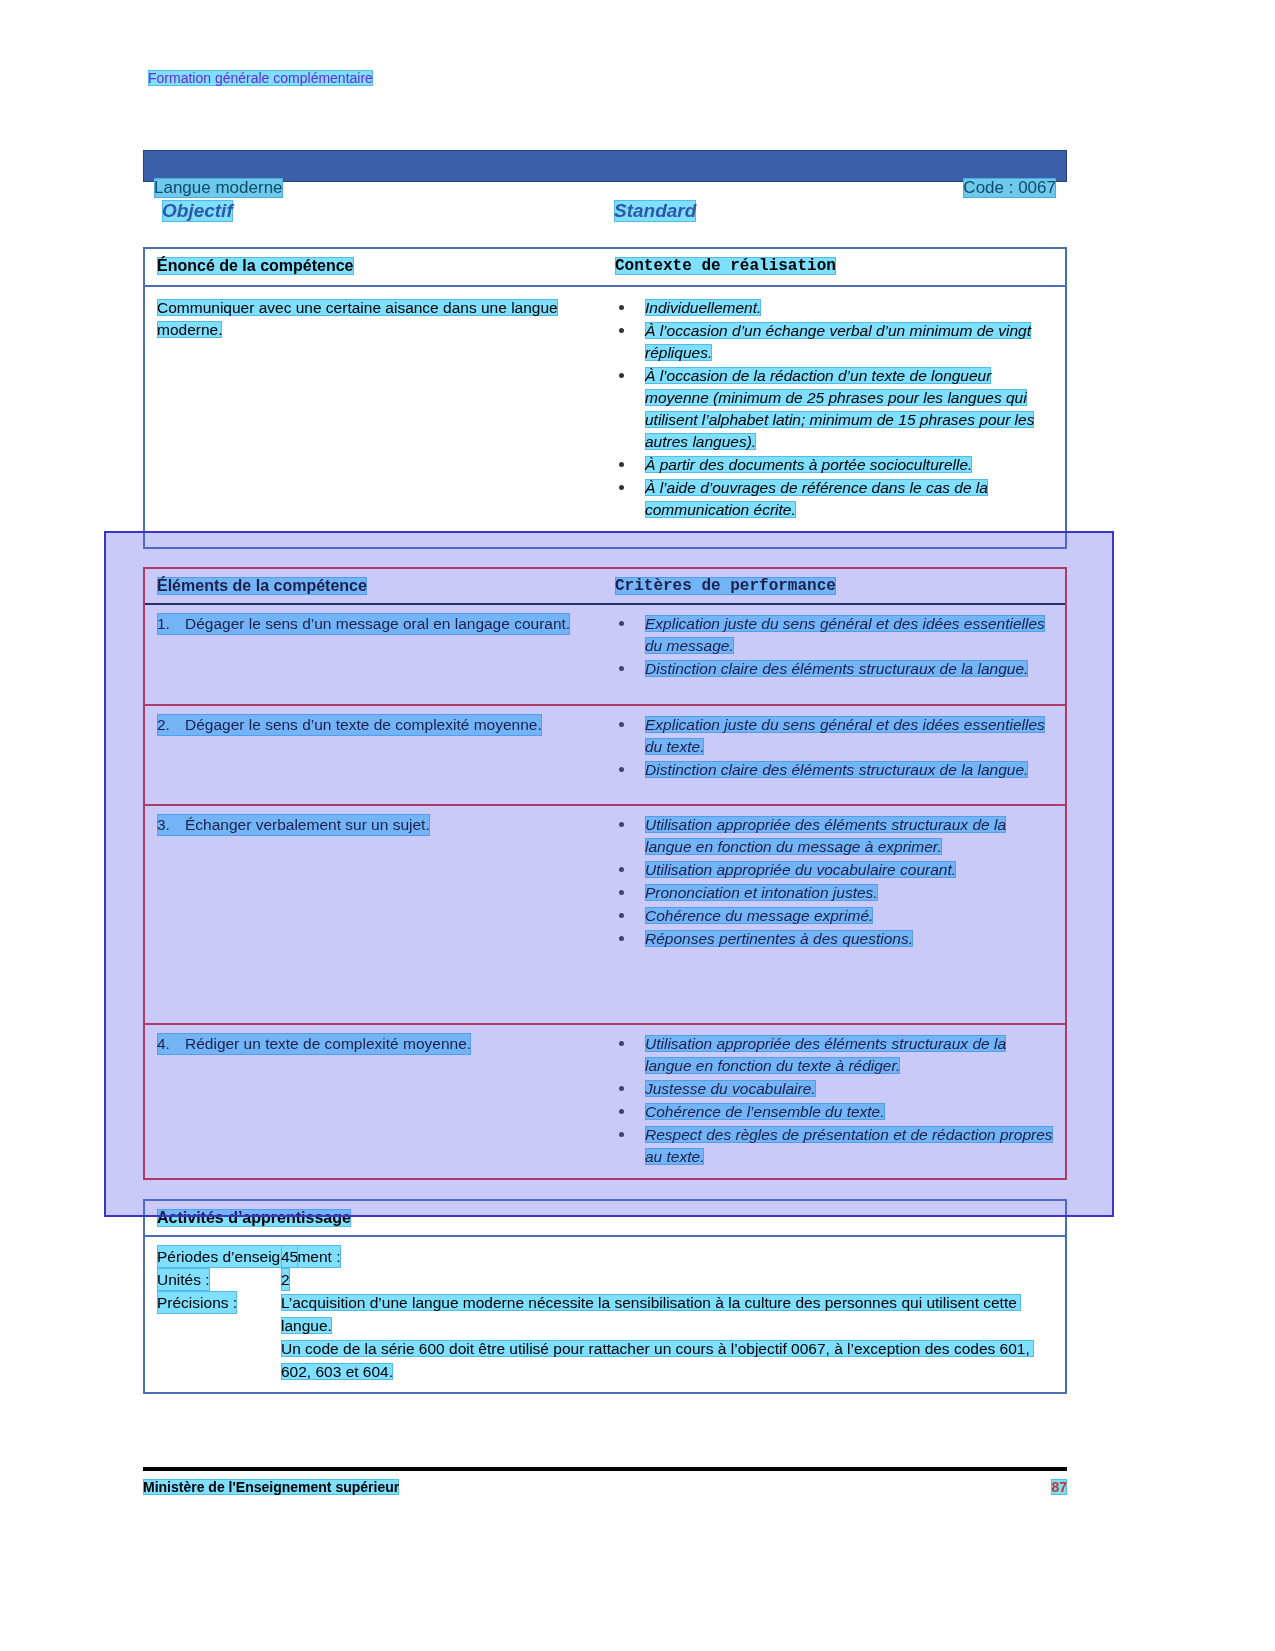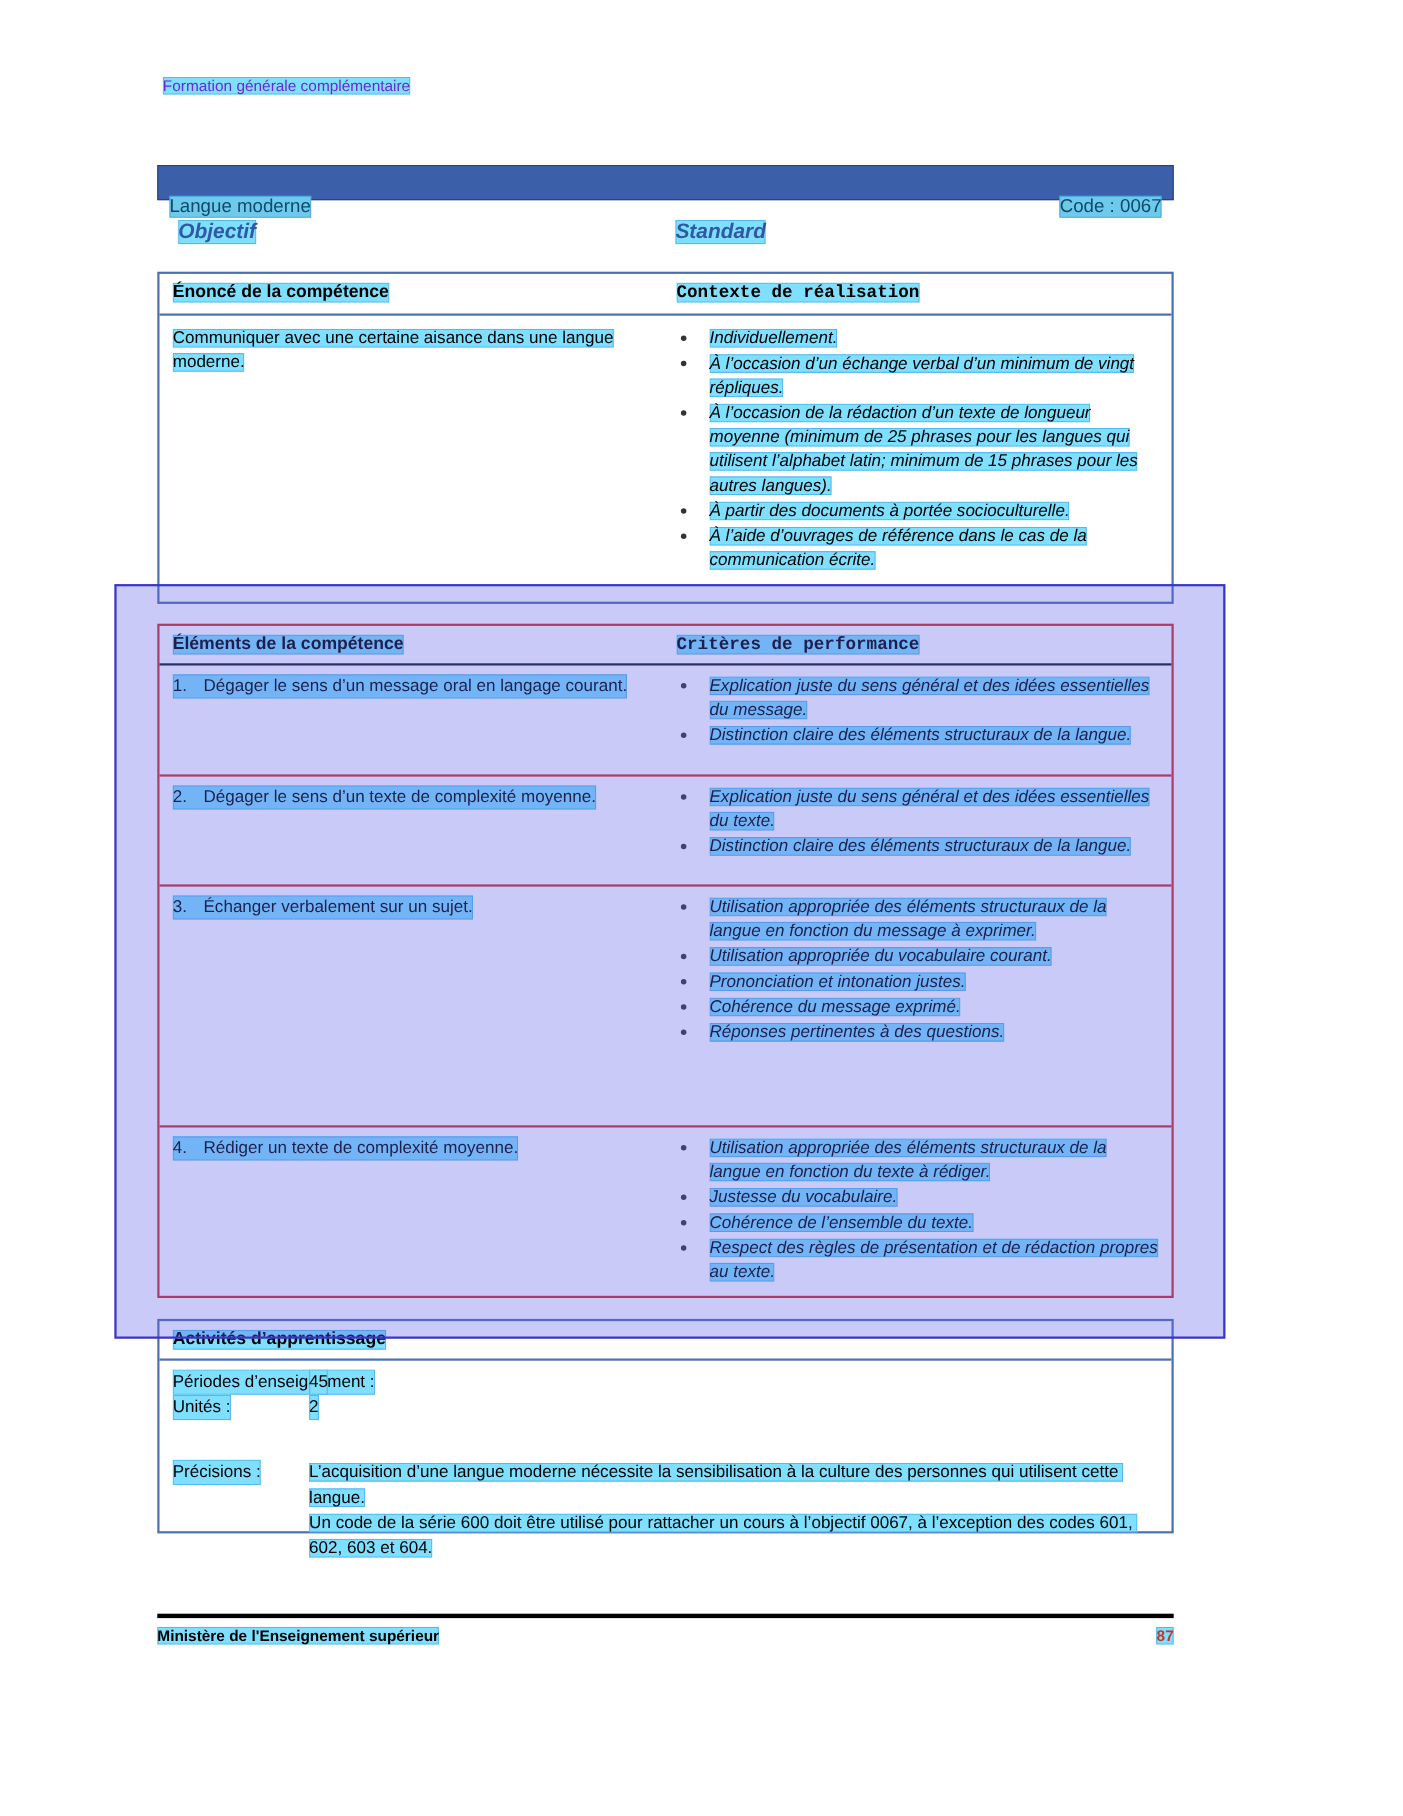--- a/index.html
+++ b/index.html
@@ -208,21 +208,20 @@
     line-height: 23px;
   }
   .t3-line { position: relative; height: 23px; }
   .t3-label { position: absolute; left: 0; }
   .t3-val { position: absolute; left: 124px; }
   .t3-prec-wrap { position: relative; }
   .t3-prec-label { position: absolute; left: 0; top: 0; }
   .t3-prec-text {
     padding-left: 124px;
     width: 760px;
-    margin-top: 36px;
   }
 
   
   .footer-rule {
     position: absolute;
     left: 143px;
     top: 1467px;
     width: 924px;
     height: 4px;
     background: #000;

